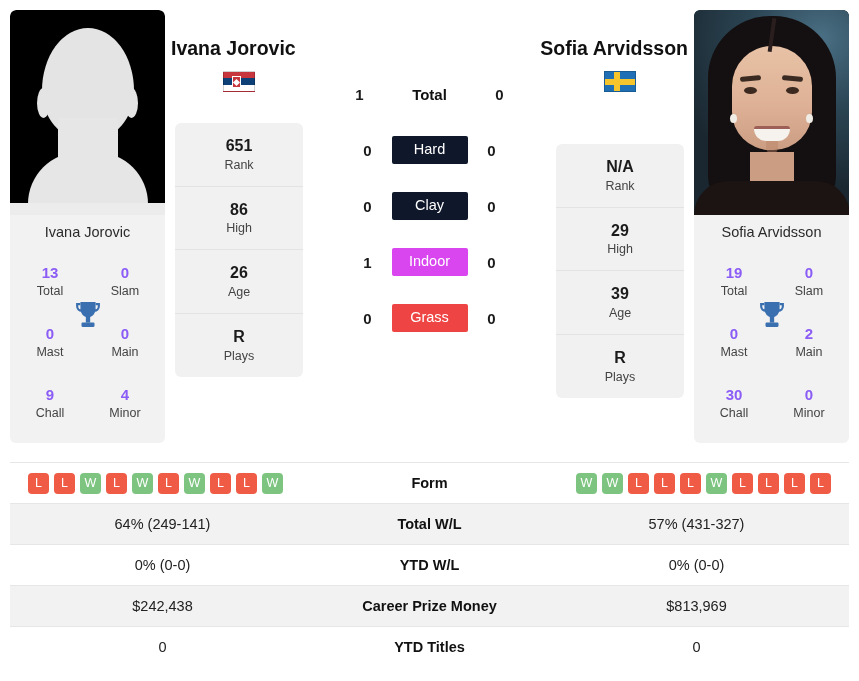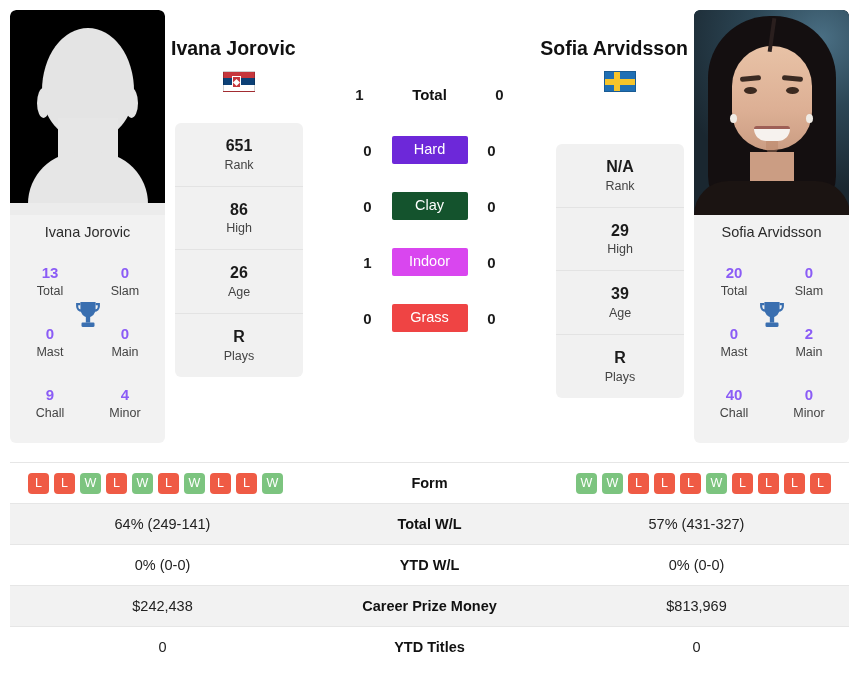--- a/index.html
+++ b/index.html
@@ -418,26 +418,26 @@
     </div>
 
     <div class="surfaces">
       <div class="srow">
         <div class="snum">1</div>
         <div class="slabel-total">Total</div>
         <div class="snum">0</div>
       </div>
       <div class="srow">
         <div class="snum">0</div>
-        <div class="badge" style="background:#6d28d9">Hard</div>
+        <div class="badge" style="background:#0f172a">Hard</div>
         <div class="snum">0</div>
       </div>
       <div class="srow">
         <div class="snum">0</div>
-        <div class="badge" style="background:#14532d">Clay</div>
+        <div class="badge" style="background:#0f172a">Clay</div>
         <div class="snum">0</div>
       </div>
       <div class="srow">
         <div class="snum">1</div>
         <div class="badge" style="background:#d946ef">Indoor</div>
         <div class="snum">0</div>
       </div>
       <div class="srow">
         <div class="snum">0</div>
         <div class="badge" style="background:#ef4444">Grass</div>
@@ -486,41 +486,41 @@
         <div class="pt-mouth"></div>
         <div class="pt-ear-l"></div>
         <div class="pt-ear-r"></div>
         <div class="pt-neck"></div>
         <div class="pt-shoulder"></div>
       </div>
       <div class="card-name">Sofia Arvidsson</div>
       <div class="trophy-grid">
         <div class="trophy-row">
           <div class="tstat">
-            <div class="v">20</div>
+            <div class="v">19</div>
             <div class="k">Total</div>
           </div>
           <div class="tstat">
             <div class="v">0</div>
             <div class="k">Slam</div>
           </div>
         </div>
         <div class="trophy-row">
           <div class="tstat">
             <div class="v">0</div>
             <div class="k">Mast</div>
           </div>
           <div class="tstat">
             <div class="v">2</div>
             <div class="k">Main</div>
           </div>
         </div>
         <div class="trophy-row">
           <div class="tstat">
-            <div class="v">40</div>
+            <div class="v">30</div>
             <div class="k">Chall</div>
           </div>
           <div class="tstat">
             <div class="v">0</div>
             <div class="k">Minor</div>
           </div>
         </div>
         <svg class="trophy-icon" viewBox="0 0 24 26">
           <path d="M5 1h14v7a7 7 0 0 1-14 0V1z" fill="#3a6fb0"></path>
           <path d="M5 2H1v3a5 5 0 0 0 5 5V8a3 3 0 0 1-3-3V4h2V2zM19 2h4v3a5 5 0 0 1-5 5V8a3 3 0 0 0 3-3V4h-2V2z" fill="#3a6fb0"></path>

